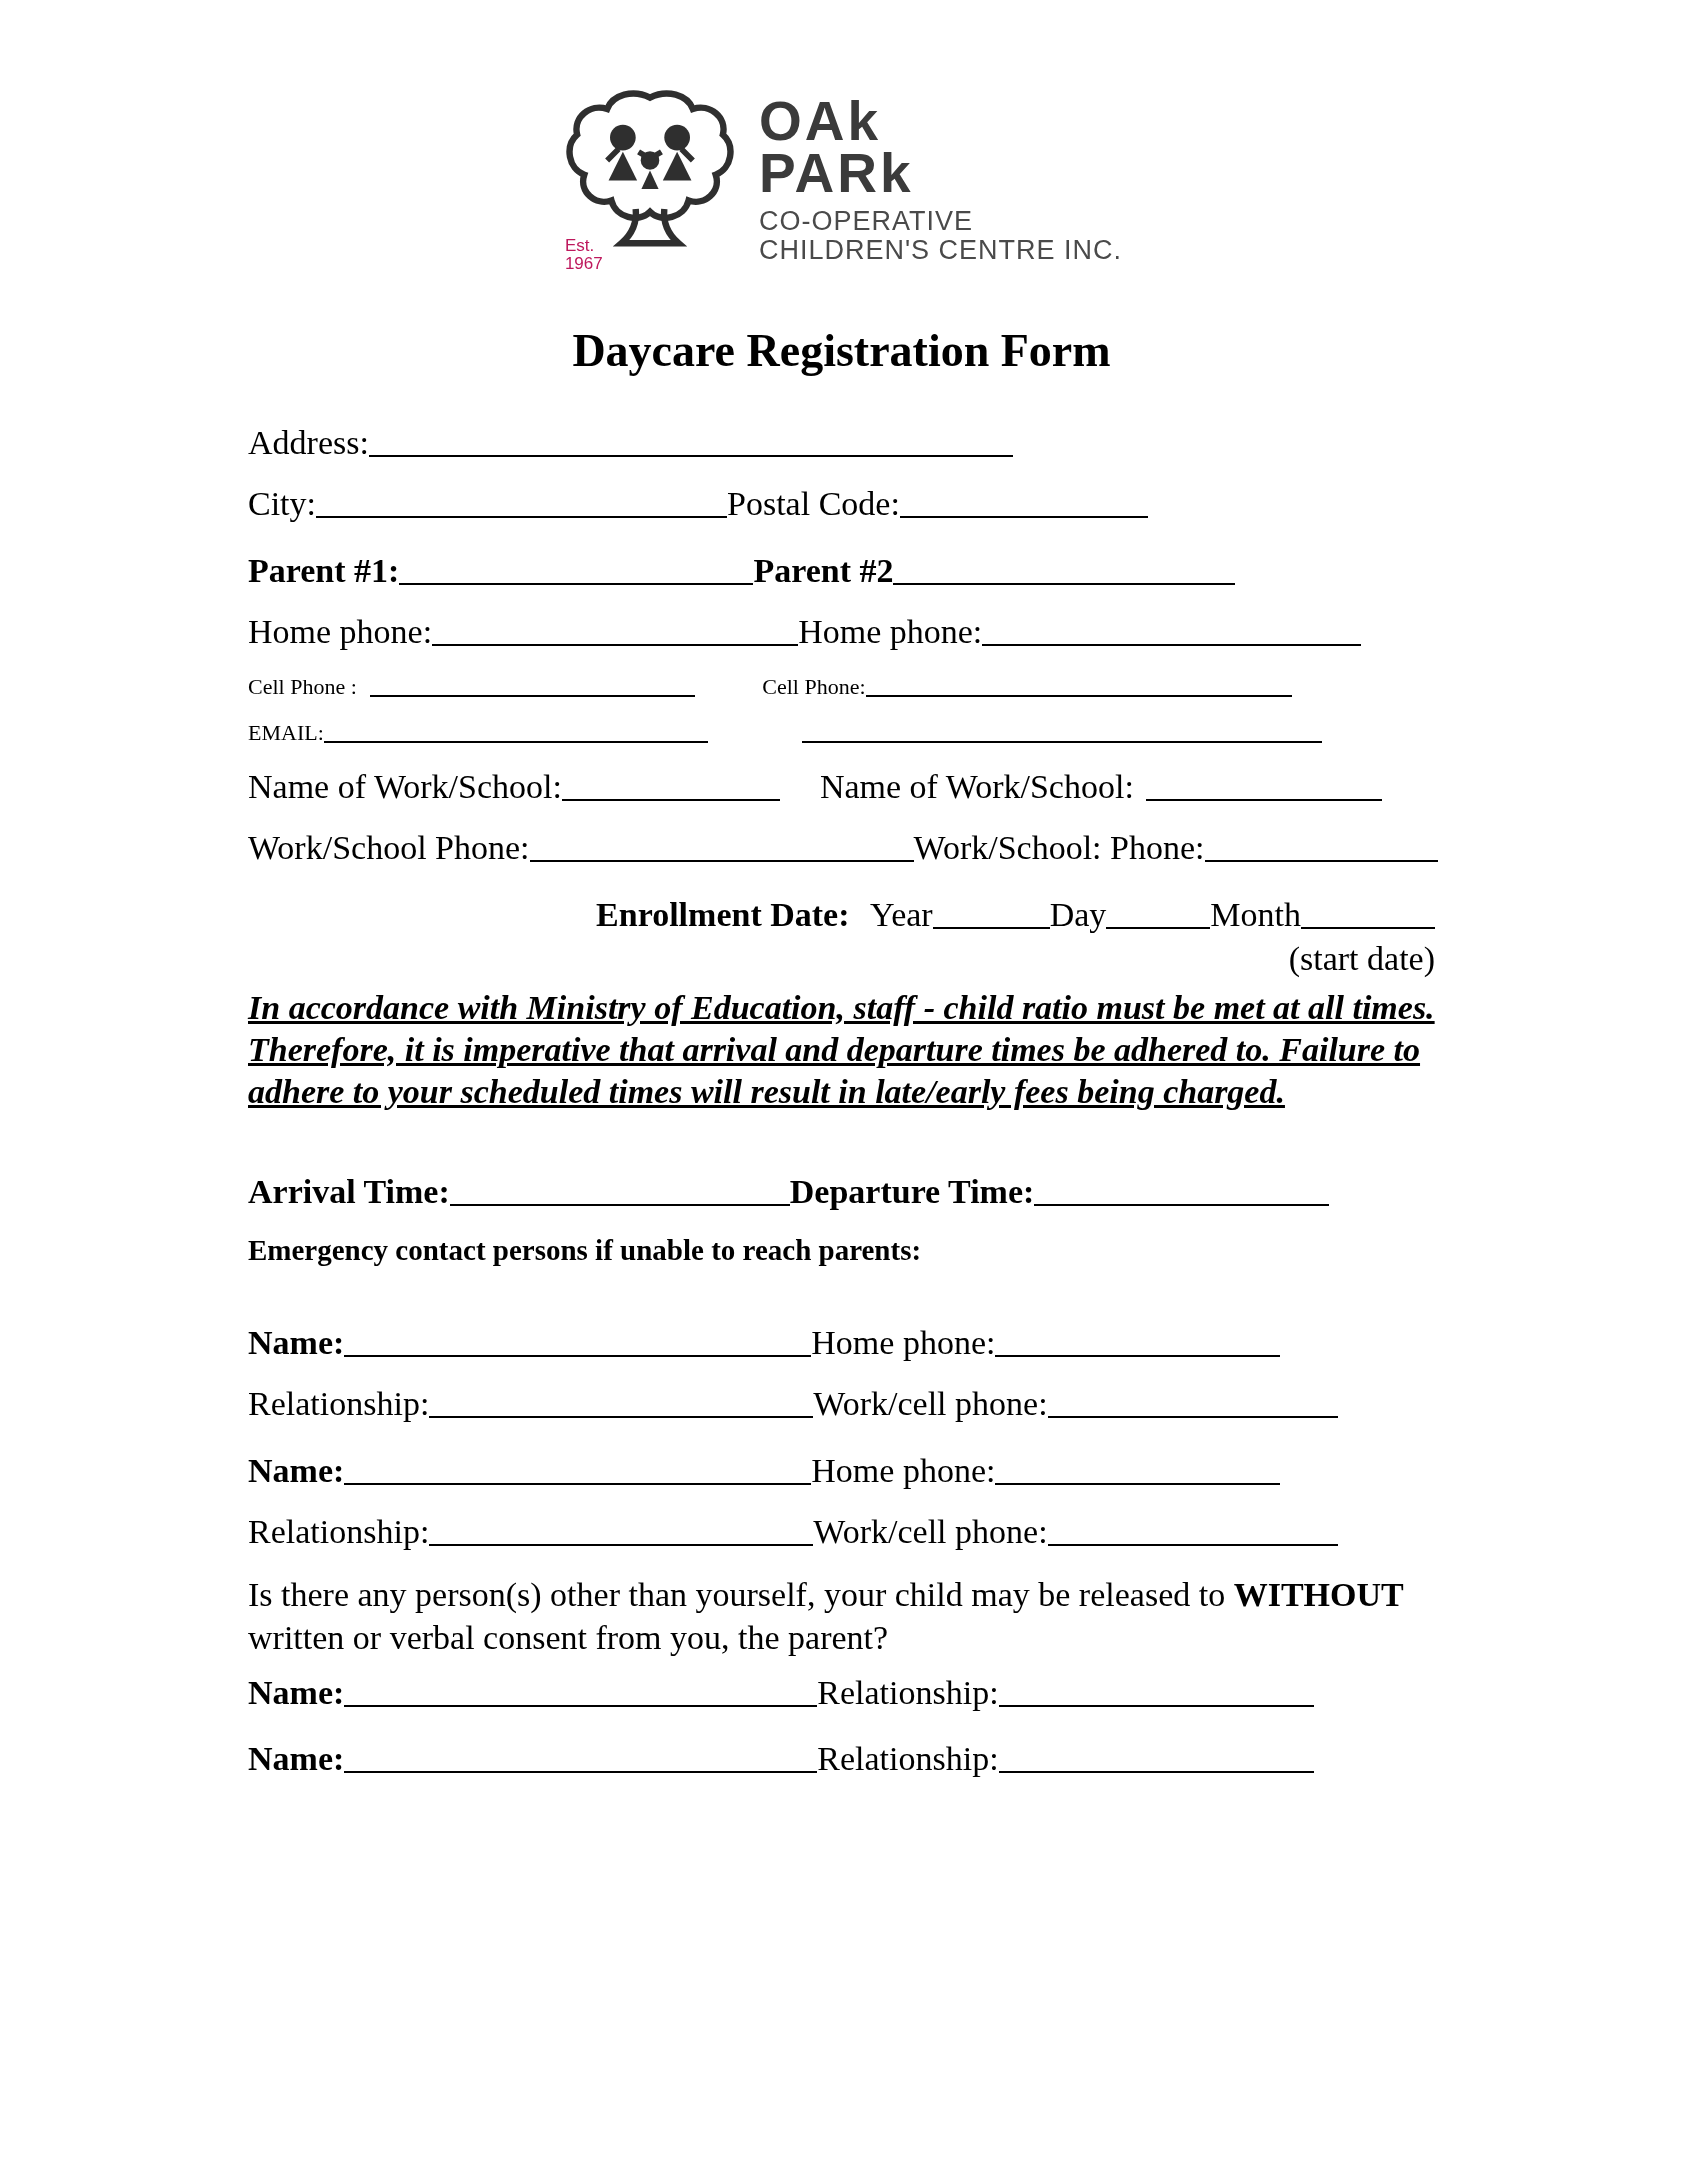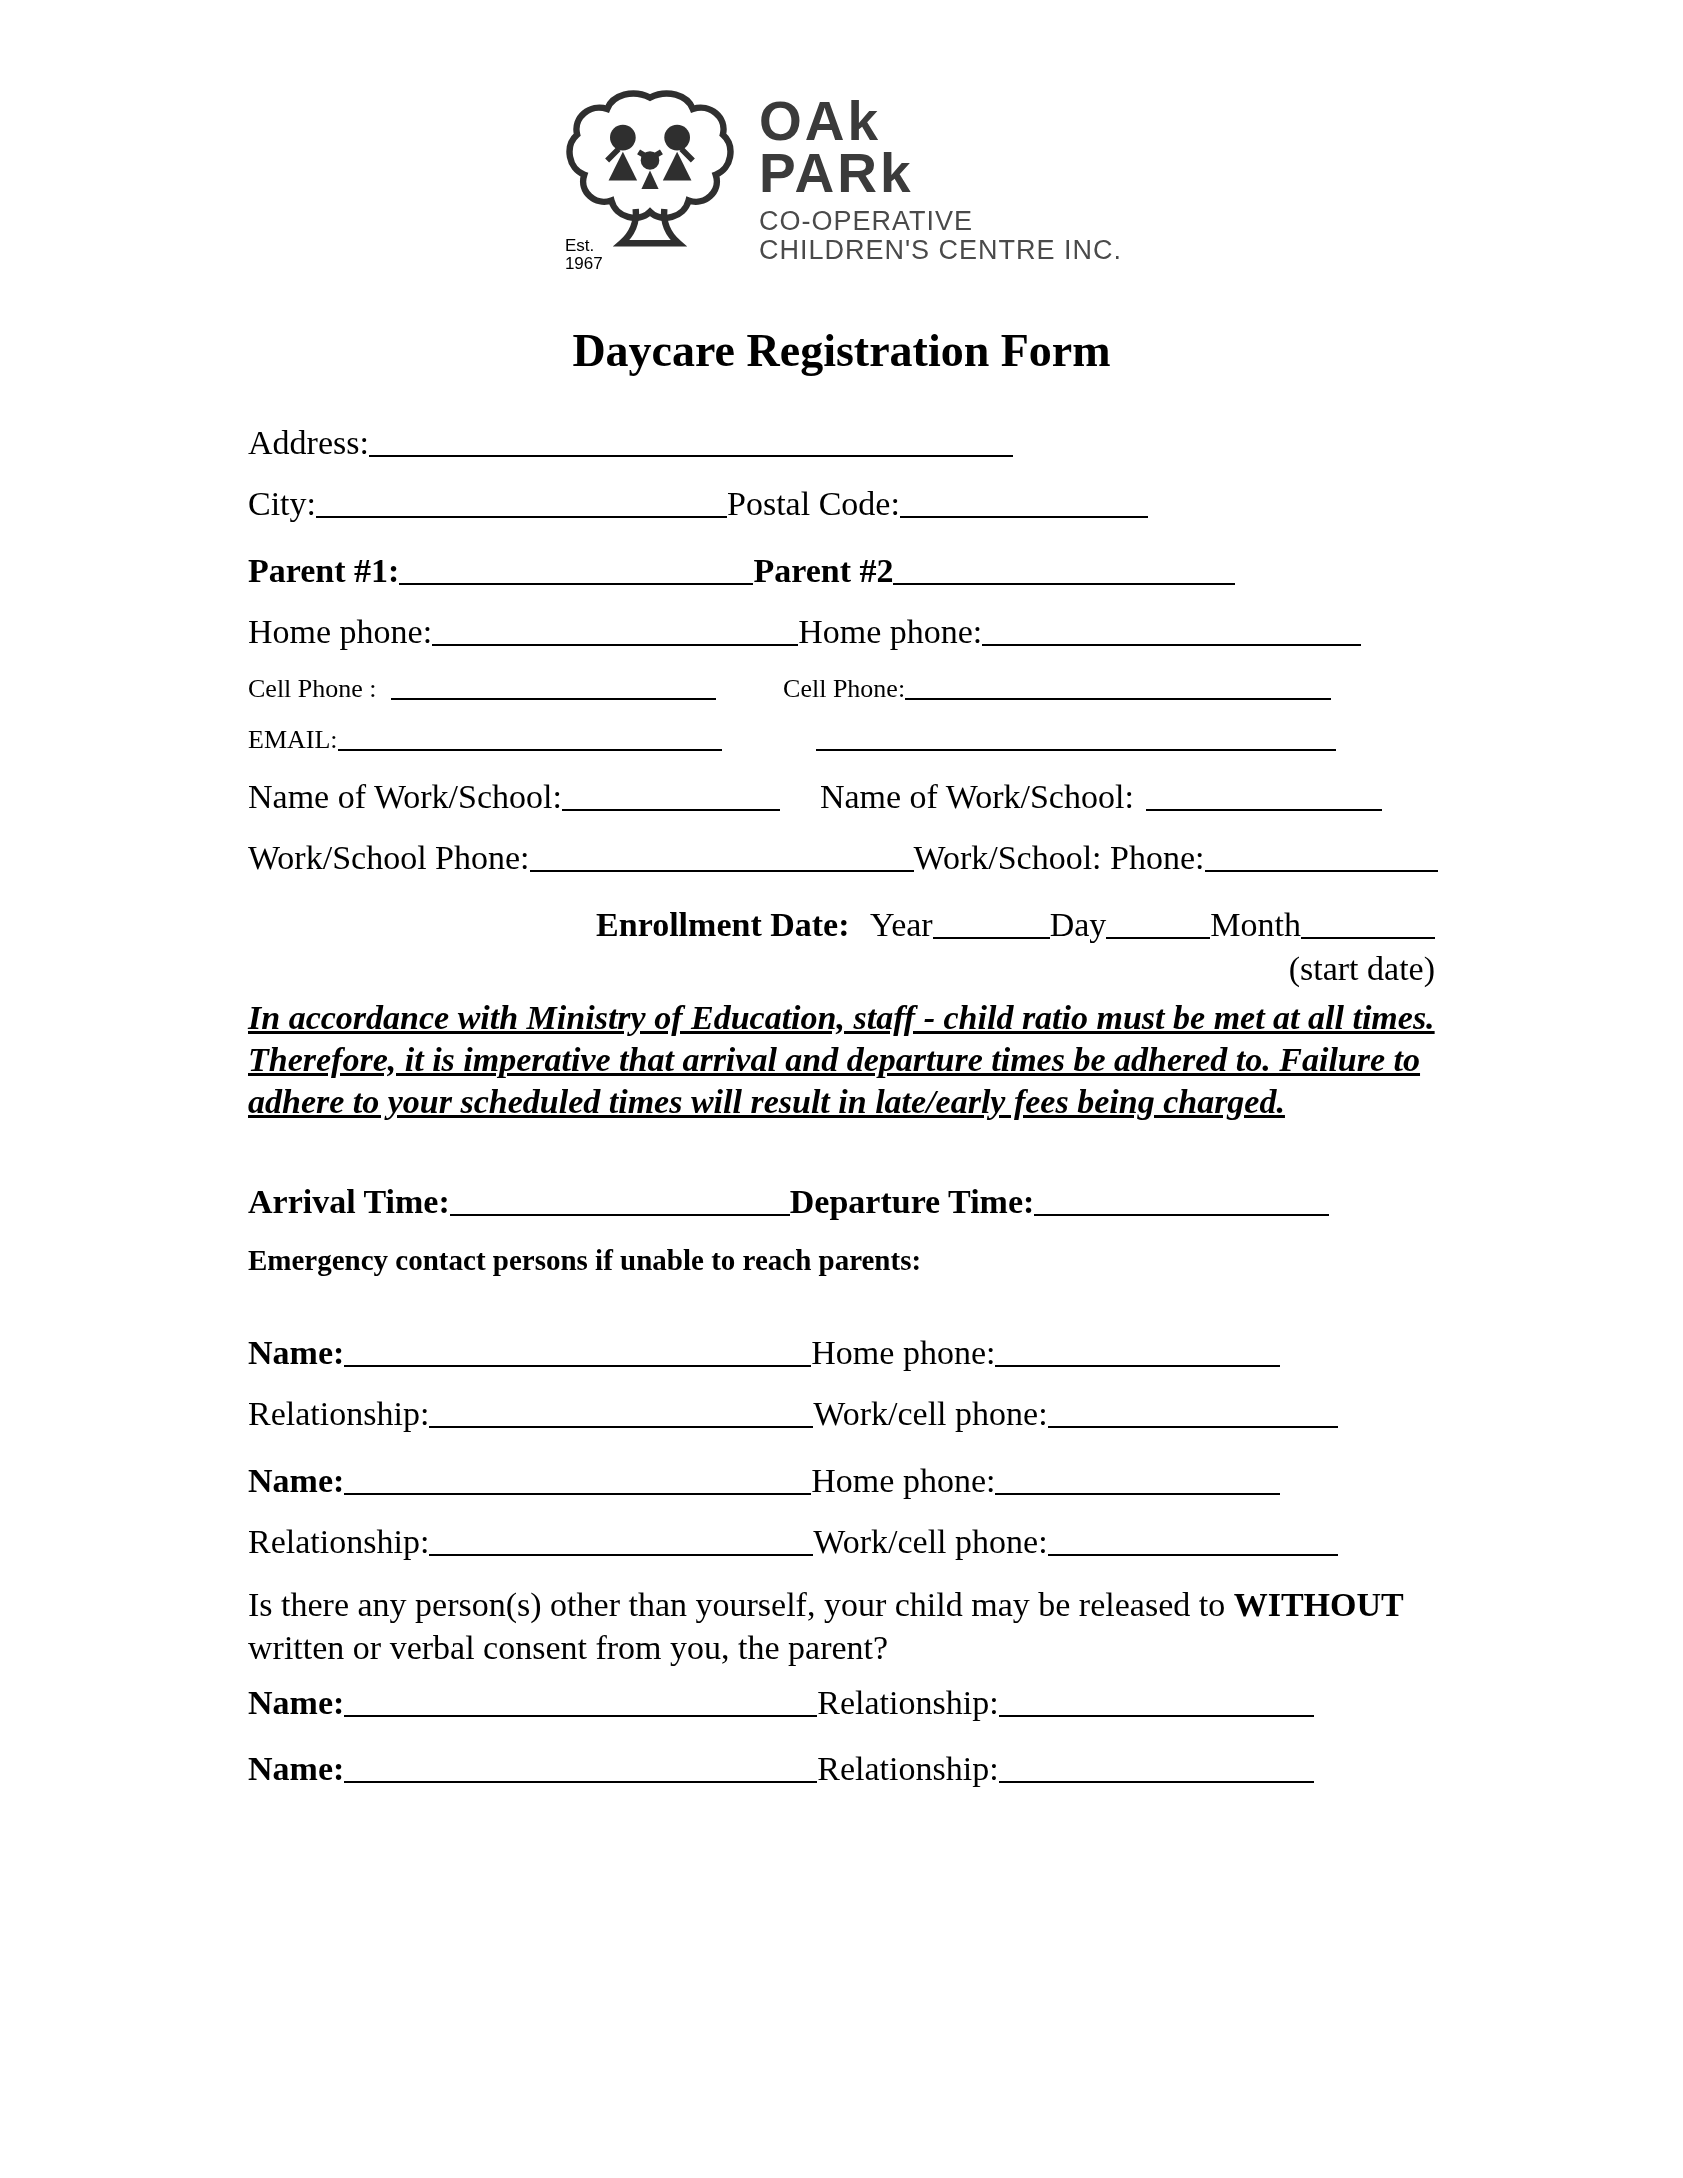--- a/index.html
+++ b/index.html
@@ -3,34 +3,34 @@
 <meta charset="utf-8">
 <style>
   html,body{margin:0;padding:0;background:#ffffff;}
   .page{position:relative;width:1683px;height:2178px;background:#fff;color:#000;
         font-family:"Liberation Serif",serif;font-size:34px;line-height:1.25;
         padding:89px 248px 0 248px;box-sizing:border-box;overflow:hidden;}
   
   .logo{display:flex;justify-content:center;align-items:flex-start;gap:20px;margin:0 0 45px 0;}
   .logo-icon{position:relative;width:178px;height:188px;flex:0 0 auto;}
   .est{position:absolute;left:4px;bottom:4px;font-family:"Liberation Sans",sans-serif;
-       font-size:17px;color:#000000;line-height:1.05;}
+       font-size:17px;color:#be185d;line-height:1.05;}
   .logo-text{padding-top:6px;}
   .logo-name{font-family:"Liberation Sans",sans-serif;font-weight:bold;font-size:55px;
              line-height:0.95;color:#3b3b3b;letter-spacing:3px;}
   .logo-sub{font-family:"Liberation Sans",sans-serif;font-size:27px;color:#4a4a4a;
             letter-spacing:1px;margin-top:7px;line-height:1.08;}
   .logo-sub2{font-family:"Liberation Sans",sans-serif;font-size:27px;color:#4a4a4a;
              letter-spacing:1px;line-height:1.08;}
   h1.title{font-size:46px;margin:0 0 42px 0;text-align:center;font-weight:bold;
            font-family:"Liberation Serif",serif;}
   
   .row{white-space:nowrap;margin:0 0 19px 0;}
   .b{font-weight:bold;}
-  .small{font-size:26px;}
+  .small{font-size:22px;}
   .line{display:inline-block;height:5px;border-bottom:2px solid #000;position:relative;top:3px;}
   .tight{margin-bottom:2px;text-align:right;}
   .mt{margin-top:24px;}
   .notice{font-weight:bold;font-style:italic;text-decoration:underline;max-width:1188px;
           line-height:1.24;margin:6px 0 58px 0;white-space:normal;}
   .heading{font-size:29px;font-weight:bold;margin:16px 0 53px 0;}
   .para{max-width:1238px;line-height:1.28;margin:14px 0 12px 0;white-space:normal;}
 </style>
 </head>
 <body>

